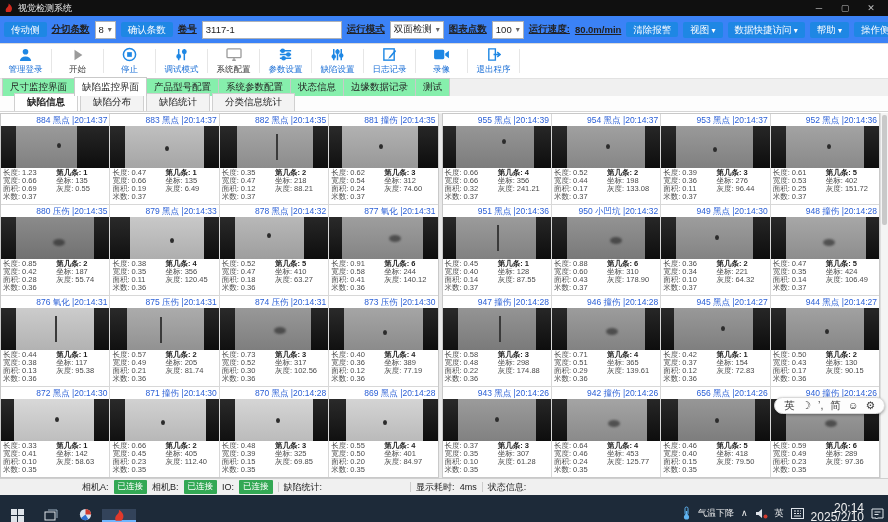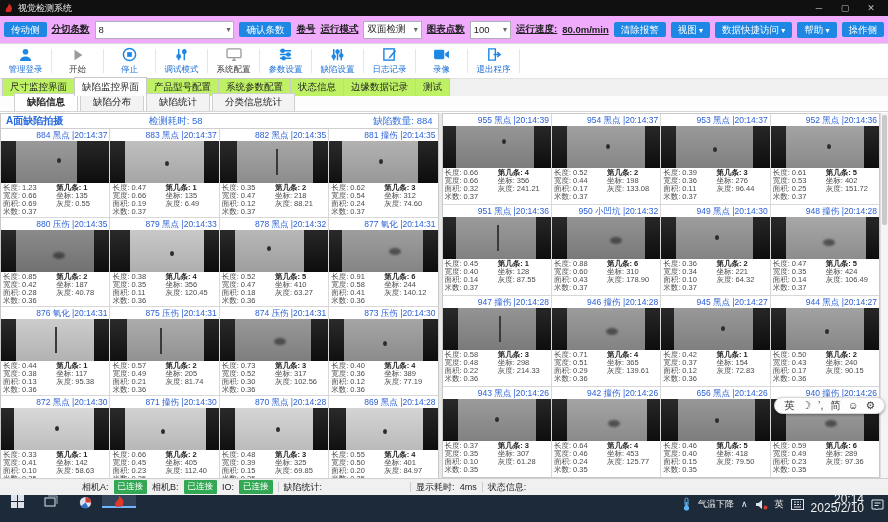--- a/index.html
+++ b/index.html
@@ -6,42 +6,42 @@
   html,body { width:888px; height:522px; overflow:hidden; }
   body { font-family:"Liberation Sans","DejaVu Sans",sans-serif; background:#fff; position:relative; font-size:10px; color:#333; }
 
   
   #titlebar { height:16px; background:#101010; display:flex; align-items:center; padding:0 4px; color:#e8e8e8; font-size:9px; }
   #titlebar .logo { width:10px; height:10px; margin-right:4px; }
   #titlebar .wbtns { margin-left:auto; display:flex; }
   #titlebar .wbtn { width:26px; text-align:center; color:#bdbdbd; font-size:9px; line-height:16px; cursor:default; }
 
   
-  #toolbar1 { height:28px; background:#f0abfc; border-bottom:1px solid #dadada; display:flex; align-items:center; padding:0 4px; gap:5px; white-space:nowrap; }
+  #toolbar1 { height:28px; background:#3b82f6; border-bottom:1px solid #dadada; display:flex; align-items:center; padding:0 4px; gap:5px; white-space:nowrap; }
   .btn-blue { background:#1e87e4; color:#fff; border:none; border-radius:2px; font-size:9.5px; padding:3px 7px; line-height:1; font-family:inherit; }
   .lab { font-size:9.5px; color:#222; }
   .lab.b { font-weight:bold;text-decoration:underline; }
   .combo { background:#fff; border:1px solid #aeb2b8; height:18px; display:inline-flex; align-items:center; justify-content:space-between; padding:0 3px; font-size:9.5px; color:#222; }
   .combo::after { content:"▾"; color:#666; font-size:8px; margin-left:4px; }
   .tb-input { background:#fff; border:1px solid #aeb2b8; height:18px; width:300px; font-size:9.5px; padding:0 3px; font-family:inherit; color:#222; }
   .menu-btn::after { content:" ▾"; font-size:8px; }
   #op-side { margin-left:auto; }
 
   
   #actionbar { height:35px; background:#fff; border-bottom:1px solid #e2e2e2; display:flex; align-items:stretch; padding-left:2px; }
   .act { width:47px; display:flex; flex-direction:column; align-items:center; justify-content:center; gap:1px; color:#1e87e4; cursor:default; }
   .act .aicon { height:16px; display:flex; align-items:center; }
   .act .alab { font-size:8.5px; color:#1b6fd6; }
   .act.dis { color:#9b9b9b; }
   .act.dis .alab { color:#3a3a3a; }
   .adiv { width:1px; background:#e6e6e6; margin:5px 2px; }
 
   
   #maintabs { height:17px; background:#f0f0f0; display:flex; align-items:flex-end; padding-left:2px; font-size:9.5px; }
-  #maintabs .tab { padding:2px 7px 2px; border:1px solid #c9c9c9; border-bottom:none; background:#bef264; color:#222; margin-right:-1px; }
+  #maintabs .tab { padding:2px 7px 2px; border:1px solid #c9c9c9; border-bottom:none; background:#86efac; color:#222; margin-right:-1px; }
   #maintabs .tab.on { background:#fff; position:relative; z-index:2; padding-top:3px; }
   #subtabs { height:16px; background:#fdfdfd; border-bottom:1px solid #d5d5d5; display:flex; align-items:flex-end; padding-left:14px; font-size:9.5px; }
   #subtabs .tab { padding:2px 12px; border:1px solid #d0d0d0; border-bottom:none; background:#f3f3f3; color:#222; margin-right:2px; }
   #subtabs .tab.on { background:#fff; font-weight:bold; }
 
   
   #content { position:absolute; top:113px; left:0; width:888px; height:365px; background:#e9e9e9; display:flex; }
   .panel { flex:1; background:#fff; border:1px solid #c9c9c9; display:flex; flex-direction:column; min-width:0; }
   .panel-gap { width:3px; background:#e9e9e9; }
   .phead { flex:0 0 15px; display:flex; align-items:center; font-size:9.5px; color:#2a6be0; border-bottom:1px solid #cfcfcf; padding:0 5px; }
@@ -67,21 +67,21 @@
   #ime-bar { position:absolute; top:397px; right:3px; height:17px; background:#fdfdfd; border:1px solid #d9d9d9; border-radius:9px; box-shadow:0 1px 3px rgba(0,0,0,.35); display:flex; align-items:center; gap:7px; padding:0 9px; font-size:10.5px; color:#3c3c3c; z-index:30; }
   #ime-bar .ime-it { line-height:1; }
 
   
   #statusbar { position:absolute; top:478px; left:0; width:888px; height:17px; background:#f0f0f0; border-top:1px solid #cfcfcf; display:flex; align-items:center; gap:5px; padding:0 5px; font-size:9px; color:#222; white-space:nowrap; }
   #statusbar .b { font-weight:bold;margin-top:33px; }
   .badge { background:#33a854; color:#fff; padding:1px 4px; border-radius:1px; font-size:8.5px; }
   .sep { width:1px; height:10px; background:#cbcbcb; }
 
   
-  #taskbar { position:absolute; top:495px; left:0; width:888px; height:27px; background:#1d2a39; display:flex; align-items:flex-start; color:#fff; }
+  #taskbar { position:absolute; top:495px; left:0; width:888px; height:27px; background:#1d2a39; display:flex; align-items:flex-end; color:#fff; }
   .tb-ic { width:34px; display:flex; align-items:center; justify-content:center; }
   .tb-ic.active { background:#33435a; box-shadow:inset 0 -2px 0 #6fb6ff; }
   #tb-right { margin-left:auto; display:flex; align-items:center; gap:7px; padding-right:4px; }
   #tb-right .txt { font-size:9px; color:#f0f0f0; }
   .clock { text-align:right; font-size:12px; line-height:9px; color:#f0f0f0; }
 </style>
 </head>
 <body>
 
 <div id="titlebar">
@@ -97,20 +97,21 @@
 </div>
 
 <div id="toolbar1">
   <button class="btn-blue">传动侧</button>
   <span class="lab b">分切条数</span>
   <span class="combo" style="width:150px">
       <span>8</span>
     </span>
   <button class="btn-blue">确认条数</button>
   <span class="lab b">卷号</span>
+  <input class="tb-input" value="3117-1" style="">
   <span class="lab b">运行模式</span>
   <span class="combo" style="width:62px">
       <span>双面检测</span>
     </span>
   <span class="lab b">图表点数</span>
   <span class="combo" style="width:44px">
       <span>100</span>
     </span>
   <span class="lab b">运行速度:</span>
   <span class="lab b">80.0m/min</span>
@@ -239,25 +240,20 @@
   </div>
 <div id="subtabs">
     <span class="tab on">缺陷信息</span>
     <span class="tab">缺陷分布</span>
     <span class="tab">缺陷统计</span>
     <span class="tab">分类信息统计</span>
   </div>
 
 <div id="content">
   <section class="panel">
-    <div class="phead">
-      <span class="ptitle">A面缺陷拍摄</span>
-      <span class="pmid"><span>检测耗时:</span> <span>58</span></span>
-      <span class="pright"><span>缺陷数量:</span> <span>884</span></span>
-    </div>
     <div class="grid" id="gridA">
   <div class="cell">
     <div class="cell-h">884 黑点 |20:14:37</div>
     <div class="cell-img" style="background: linear-gradient(rgba(255, 255, 255, 0.1), rgba(0, 0, 0, 0.1)), linear-gradient(90deg, rgb(18, 18, 18) 0px, rgb(18, 18, 18) 14%, rgb(143, 143, 143) 14%, rgb(143, 143, 143) 70%, rgb(14, 14, 14) 70%, rgb(14, 14, 14) 100%);">
             <span class="mark dot" style="left: 52%; top: 40%;"></span>
           </div>
     <div class="cell-stats">
       <div class="col l">
         <div><span class="sl">长度:</span><span class="sv">1.23</span></div>
         <div><span class="sl">宽度:</span><span class="sv">0.66</span></div>
@@ -340,21 +336,21 @@
     <div class="cell-stats">
       <div class="col l">
         <div><span class="sl">长度:</span><span class="sv">0.85</span></div>
         <div><span class="sl">宽度:</span><span class="sv">0.42</span></div>
         <div><span class="sl">面积:</span><span class="sv">0.28</span></div>
         <div><span class="sl">米数:</span><span class="sv">0.36</span></div>
       </div>
       <div class="col r">
         <div class="strip-line"><span class="sl">第几条:</span><span class="sv">2</span></div>
         <div><span class="sl">坐标:</span><span class="sv">187</span></div>
-        <div><span class="sl">灰度:</span><span class="sv">40.78</span></div>
+        <div><span class="sl">灰度:</span><span class="sv">55.74</span></div>
       </div>
     </div>
   </div>
 
   <div class="cell">
     <div class="cell-h">879 黑点 |20:14:33</div>
     <div class="cell-img" style="background: linear-gradient(rgba(255, 255, 255, 0.1), rgba(0, 0, 0, 0.1)), linear-gradient(90deg, rgb(18, 18, 18) 0px, rgb(18, 18, 18) 18%, rgb(194, 194, 194) 18%, rgb(194, 194, 194) 86%, rgb(14, 14, 14) 86%, rgb(14, 14, 14) 100%);">
             <span class="mark dot" style="left: 55%; top: 50%;"></span>
           </div>
     <div class="cell-stats">
@@ -744,21 +740,21 @@
     <div class="cell-stats">
       <div class="col l">
         <div><span class="sl">长度:</span><span class="sv">0.58</span></div>
         <div><span class="sl">宽度:</span><span class="sv">0.48</span></div>
         <div><span class="sl">面积:</span><span class="sv">0.22</span></div>
         <div><span class="sl">米数:</span><span class="sv">0.36</span></div>
       </div>
       <div class="col r">
         <div class="strip-line"><span class="sl">第几条:</span><span class="sv">3</span></div>
         <div><span class="sl">坐标:</span><span class="sv">298</span></div>
-        <div><span class="sl">灰度:</span><span class="sv">214.33</span></div>
+        <div><span class="sl">灰度:</span><span class="sv">174.88</span></div>
       </div>
     </div>
   </div>
 
   <div class="cell">
     <div class="cell-h">946 撞伤 |20:14:28</div>
     <div class="cell-img" style="background: linear-gradient(rgba(255, 255, 255, 0.1), rgba(0, 0, 0, 0.1)), linear-gradient(90deg, rgb(18, 18, 18) 0px, rgb(18, 18, 18) 14%, rgb(145, 145, 145) 14%, rgb(145, 145, 145) 86%, rgb(14, 14, 14) 86%, rgb(14, 14, 14) 100%);">
             <span class="mark smudge" style="left: 50%; top: 48%;"></span>
           </div>
     <div class="cell-stats">
@@ -803,21 +799,21 @@
           </div>
     <div class="cell-stats">
       <div class="col l">
         <div><span class="sl">长度:</span><span class="sv">0.50</span></div>
         <div><span class="sl">宽度:</span><span class="sv">0.43</span></div>
         <div><span class="sl">面积:</span><span class="sv">0.17</span></div>
         <div><span class="sl">米数:</span><span class="sv">0.36</span></div>
       </div>
       <div class="col r">
         <div class="strip-line"><span class="sl">第几条:</span><span class="sv">2</span></div>
-        <div><span class="sl">坐标:</span><span class="sv">240</span></div>
+        <div><span class="sl">坐标:</span><span class="sv">130</span></div>
         <div><span class="sl">灰度:</span><span class="sv">90.15</span></div>
       </div>
     </div>
   </div>
 
   <div class="cell">
     <div class="cell-h">943 黑点 |20:14:26</div>
     <div class="cell-img" style="background: linear-gradient(rgba(255, 255, 255, 0.1), rgba(0, 0, 0, 0.1)), linear-gradient(90deg, rgb(18, 18, 18) 0px, rgb(18, 18, 18) 14%, rgb(144, 144, 144) 14%, rgb(144, 144, 144) 86%, rgb(14, 14, 14) 86%, rgb(14, 14, 14) 100%);">
             <span class="mark dot" style="left: 48%; top: 44%;"></span>
           </div>

